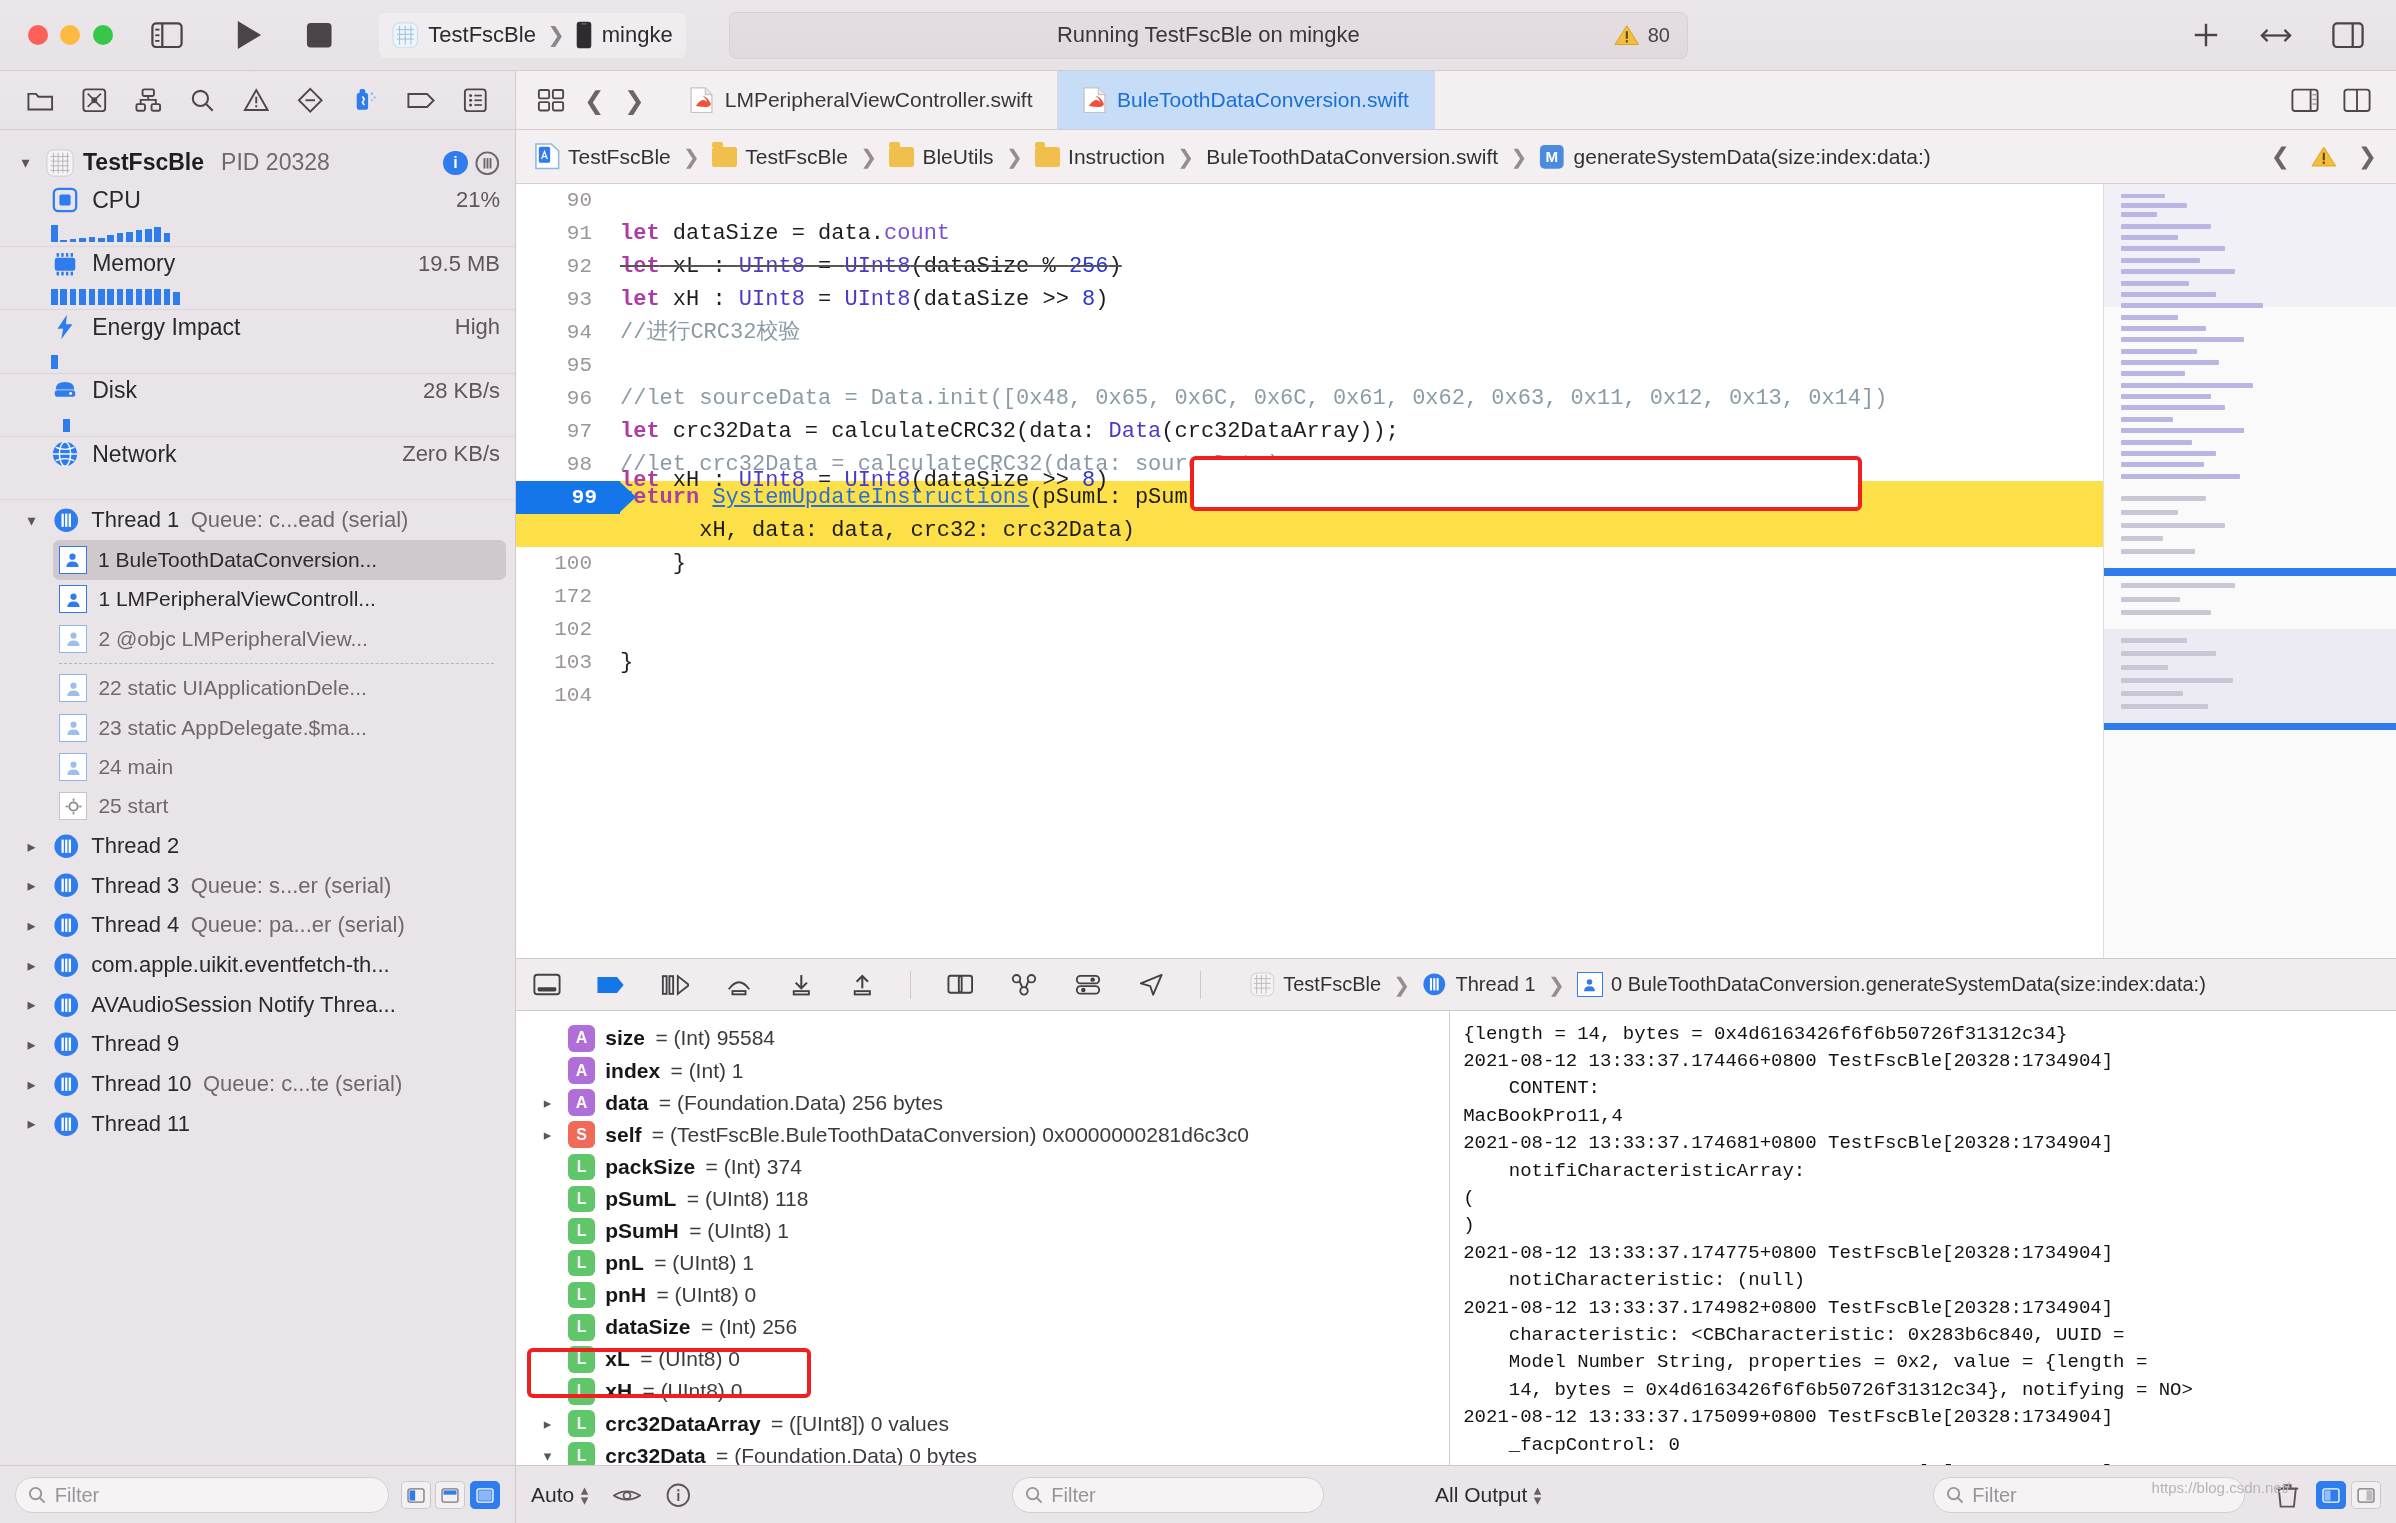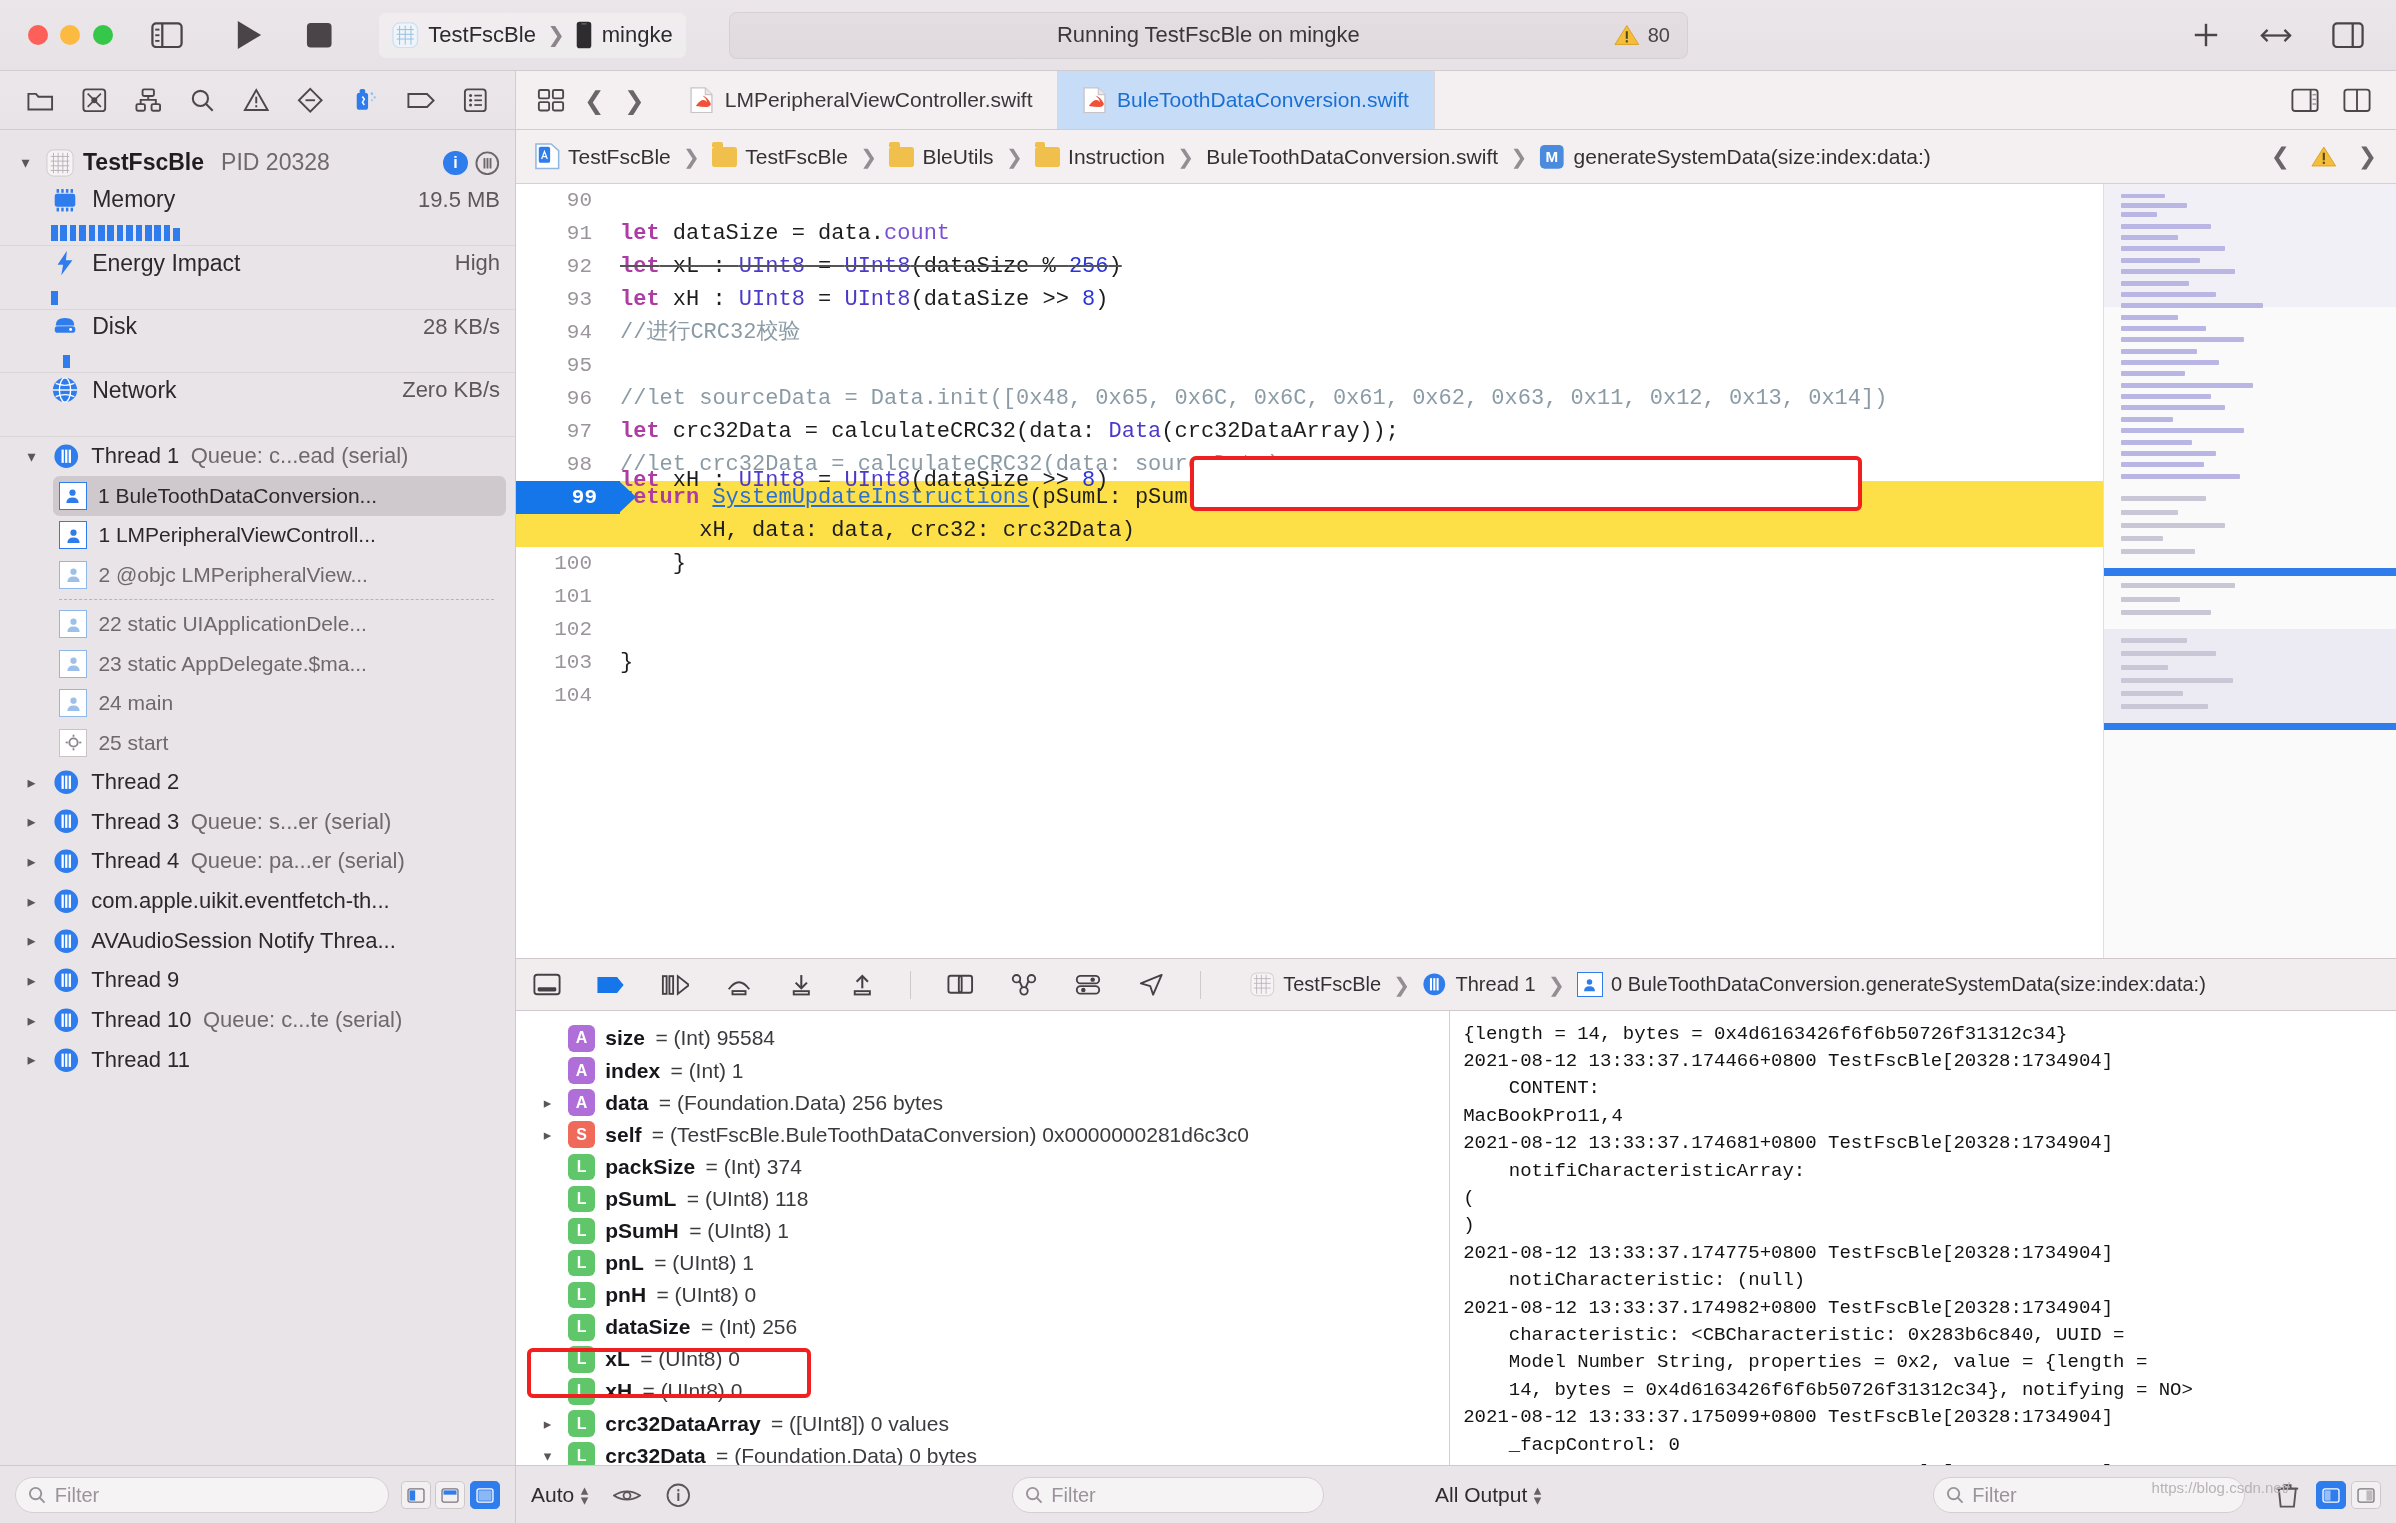--- a/index.html
+++ b/index.html
@@ -552,20 +552,47 @@
               <svg width="24.6" height="24.6" viewBox="0 0 26 26">
                   <circle cx="13" cy="13" r="11.5" fill="none" stroke="#6c666c" stroke-width="2"></circle>
                   <rect x="9" y="7.5" width="2" height="11" fill="#6c666c"></rect>
                   <rect x="12.2" y="7.5" width="2" height="11" fill="#6c666c"></rect>
                   <rect x="15.4" y="7.5" width="2" height="11" fill="#6c666c"></rect>
                 </svg>
             </span>
           </span>
         </div>
 
+        <div class="gauge-row">
+          <div class="gauge-top">
+            <span>
+              <svg width="28" height="28" viewBox="0 0 30 30">
+                  <rect x="3" y="3" width="24" height="24" rx="5" fill="none" stroke="#2f7ced" stroke-width="2.4"></rect>
+                  <rect x="9" y="9" width="12" height="12" rx="2" fill="#2f7ced"></rect>
+                </svg>
+            </span>
+            <span class="gauge-label">CPU</span>
+            <span class="gauge-val">21%</span>
+          </div>
+          <div class="spark">
+            <i style="height:17px"></i>
+              <i style="height:1.9px"></i>
+              <i style="height:2.8px"></i>
+              <i style="height:3.8px"></i>
+              <i style="height:4.7px"></i>
+              <i style="height:3.8px"></i>
+              <i style="height:6.6px"></i>
+              <i style="height:8.5px"></i>
+              <i style="height:9.5px"></i>
+              <i style="height:11.4px"></i>
+              <i style="height:13.2px"></i>
+              <i style="height:15px"></i>
+              <i style="height:8.5px"></i>
+          </div>
+        </div>
 
         <div class="gauge-row">
           <div class="gauge-top">
             <span>
               <svg width="28" height="26.5" viewBox="0 0 30 28">
                   <rect x="4" y="7" width="22" height="14" rx="2.5" fill="#2f7ced"></rect>
                   <g fill="#2f7ced">
                     <rect x="6" y="2" width="2.6" height="4"></rect>
                     <rect x="11" y="2" width="2.6" height="4"></rect>
                     <rect x="16" y="2" width="2.6" height="4"></rect>
@@ -983,21 +1010,21 @@
             <span class="ln">99</span>
             <span class="code"><span class="kw">return</span> <span class="fn">SystemUpdateInstructions</span>(pSumL: pSumL, pSumH: pSumH, pnL: pnL, pnH: pnH, xL: xL, xH:
       xH, data: data, crc32: crc32Data)</span>
           </div>
 
           <div class="code-line">
             <span class="ln">100</span>
             <span class="code">    }</span>
           </div>
           <div class="code-line">
-            <span class="ln">101</span>
+            <span class="ln">172</span>
             <span class="code"></span>
           </div>
           <div class="code-line">
             <span class="ln">102</span>
             <span class="code"></span>
           </div>
           <div class="code-line">
             <span class="ln">103</span>
             <span class="code">}</span>
           </div>

